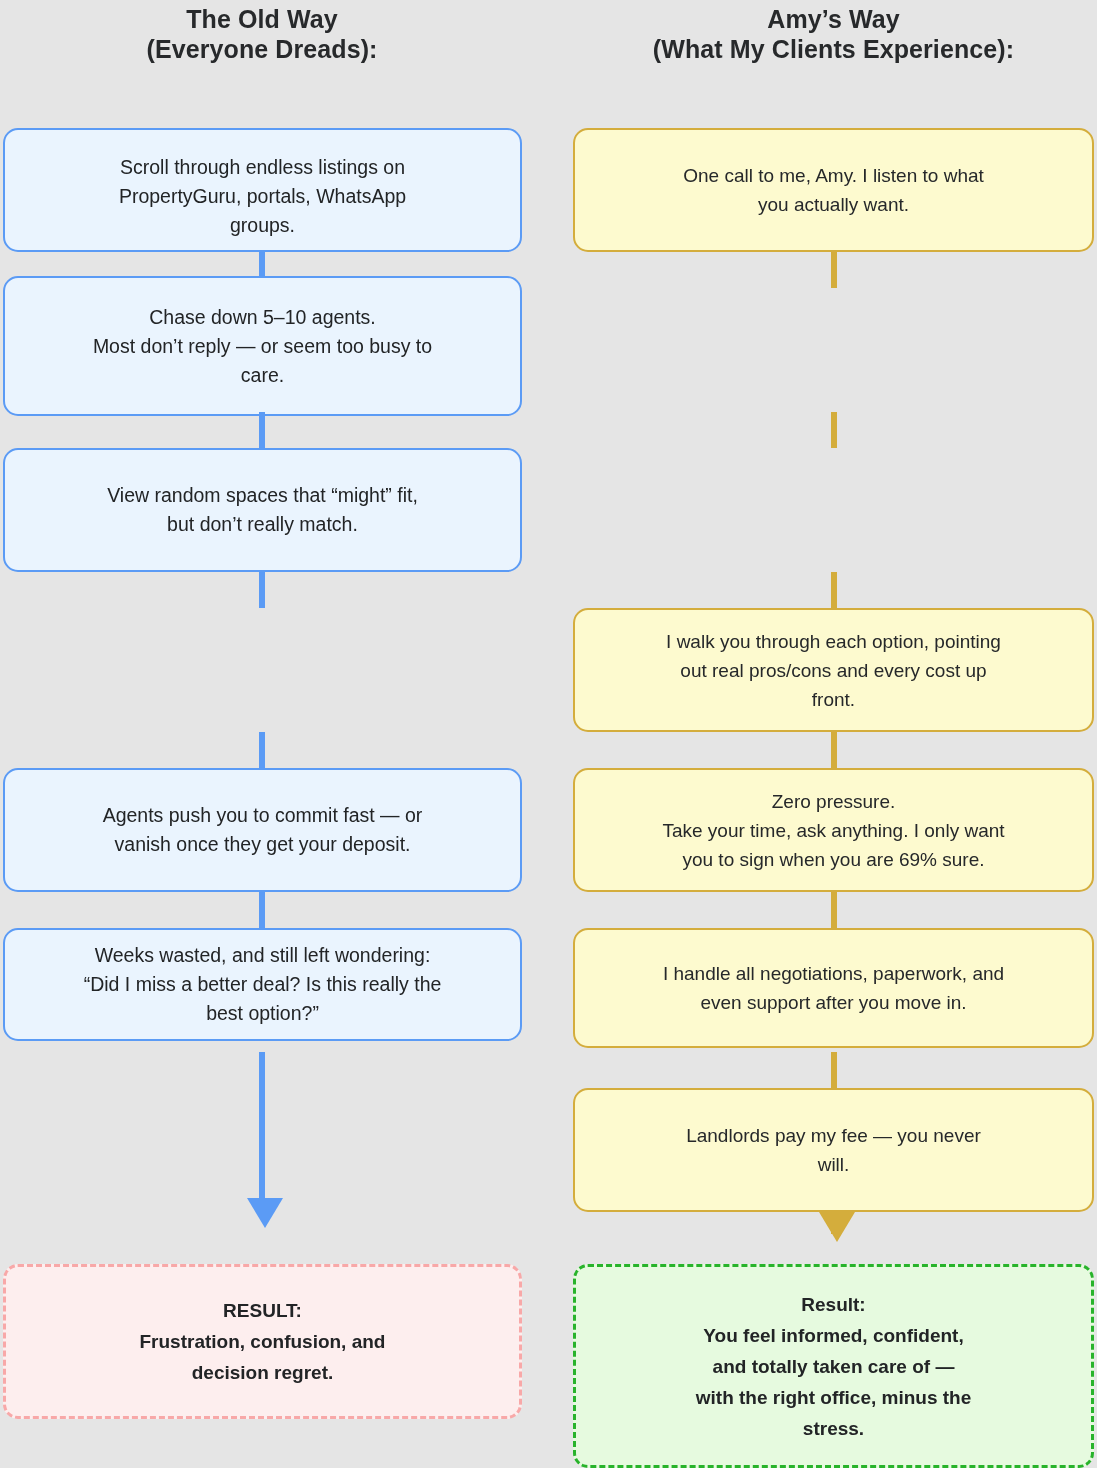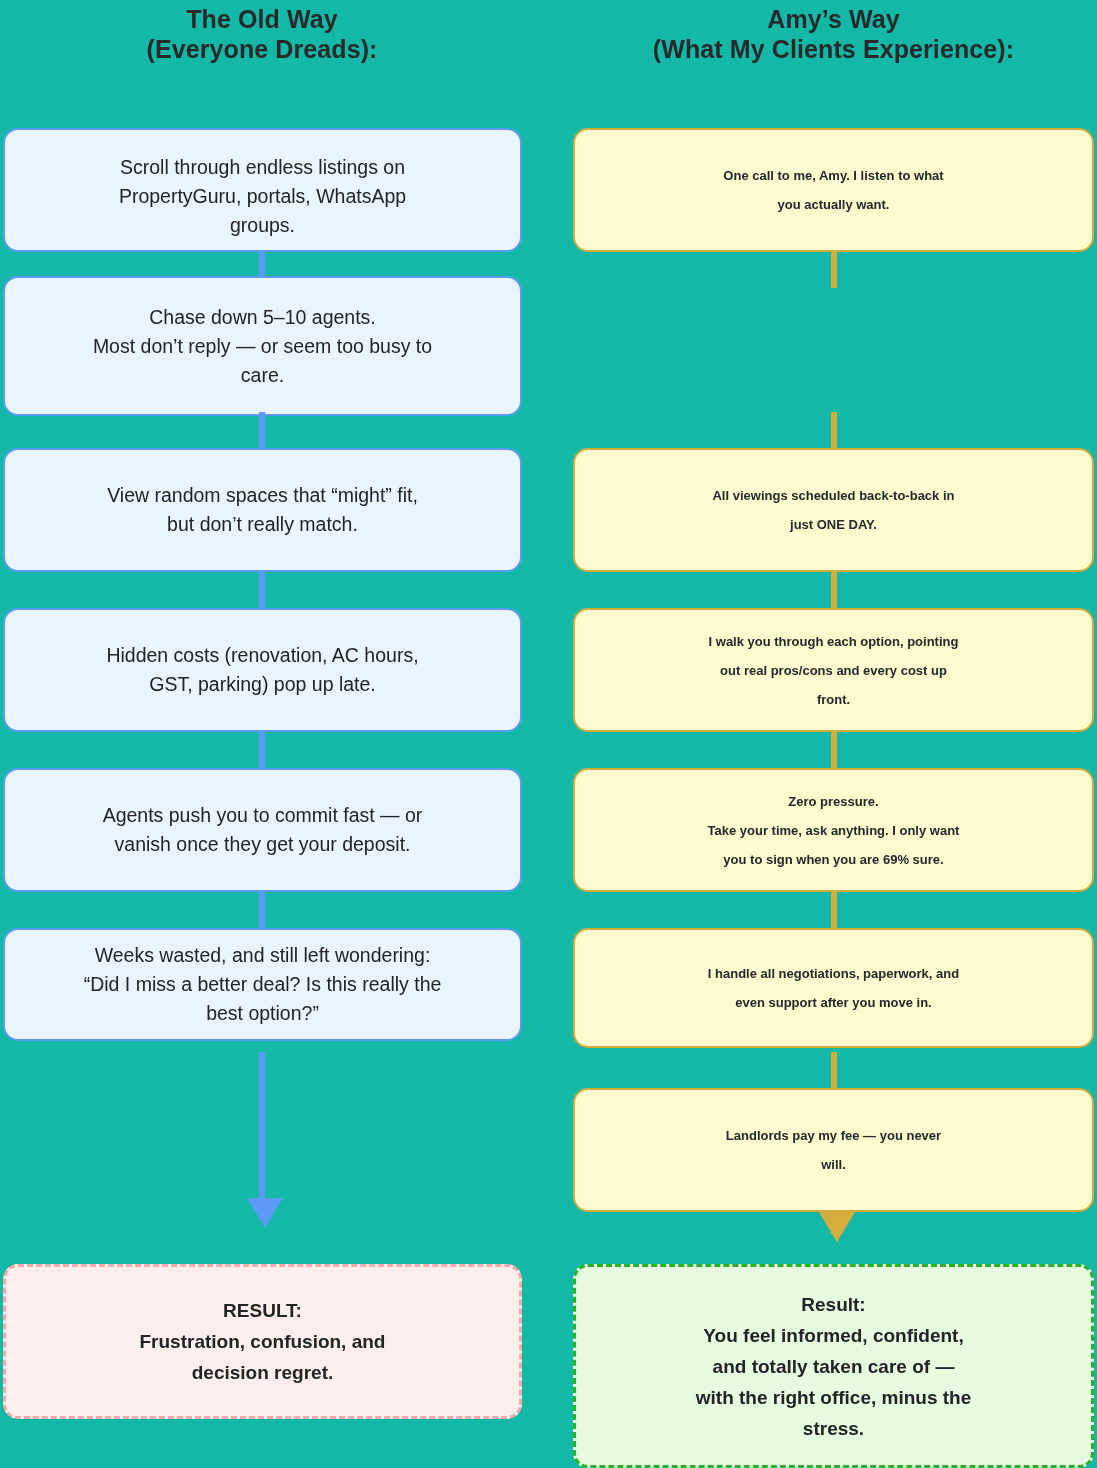--- a/index.html
+++ b/index.html
@@ -10,21 +10,21 @@
     height: 1468px;
     background: #000000;
     font-family: "Liberation Sans", sans-serif;
     overflow: hidden;
   }
 
   #diagram {
     position: relative;
     width: 1097px;
     height: 1468px;
-    background: #14b8a6;
+    background: #e5e5e5;
   }
 
   .column {
     position: absolute;
     top: 0;
     width: 524px;
     height: 1468px;
   }
   .column.left  { left: 0px; }
   .column.right { left: 570px; width: 527px; }
@@ -78,22 +78,22 @@
     line-height: 29px;
   }
 
   
   .node.yellow {
     background: #fdfacf;
     border: 2px solid #d4ad3c;
     color: #26282a;
   }
   .node.yellow .node-text {
-    font-size: 13px;
-    font-weight: bold;
+    font-size: 19px;
+    font-weight: normal;
     line-height: 29px;
   }
 
   
   .result {
     position: absolute;
     left: 3px;
     width: 519px;
     border-radius: 15px;
     display: flex;
@@ -178,24 +178,20 @@
 care.</div>
     </div>
     <div class="connector blue-line" style="top:412px; height:36px;"></div>
 
     <div class="node blue" style="top:448px; height:124px;">
       <div class="node-text">View random spaces that “might” fit,
 but don’t really match.</div>
     </div>
     <div class="connector blue-line" style="top:572px; height:36px;"></div>
 
-    <div class="node blue" style="top:608px; height:124px;">
-      <div class="node-text">Hidden costs (renovation, AC hours,
-GST, parking) pop up late.</div>
-    </div>
     <div class="connector blue-line" style="top:732px; height:36px;"></div>
 
     <div class="node blue" style="top:768px; height:124px;">
       <div class="node-text">Agents push you to commit fast — or
 vanish once they get your deposit.</div>
     </div>
     <div class="connector blue-line" style="top:892px; height:36px;"></div>
 
     <div class="node blue" style="top:928px; height:113px;">
       <div class="node-text">Weeks wasted, and still left wondering:
@@ -219,24 +215,20 @@
 (What My Clients Experience):</div>
 
     <div class="node yellow" style="top:128px; height:124px;">
       <div class="node-text">One call to me, Amy. I listen to what
 you actually want.</div>
     </div>
     <div class="connector yellow-line" style="top:252px; height:36px;"></div>
 
     <div class="connector yellow-line" style="top:412px; height:36px;"></div>
 
-    <div class="node yellow" style="top:448px; height:124px;">
-      <div class="node-text">All viewings scheduled back-to-back in
-just ONE DAY.</div>
-    </div>
     <div class="connector yellow-line" style="top:572px; height:36px;"></div>
 
     <div class="node yellow" style="top:608px; height:124px;">
       <div class="node-text">I walk you through each option, pointing
 out real pros/cons and every cost up
 front.</div>
     </div>
     <div class="connector yellow-line" style="top:732px; height:36px;"></div>
 
     <div class="node yellow" style="top:768px; height:124px;">

